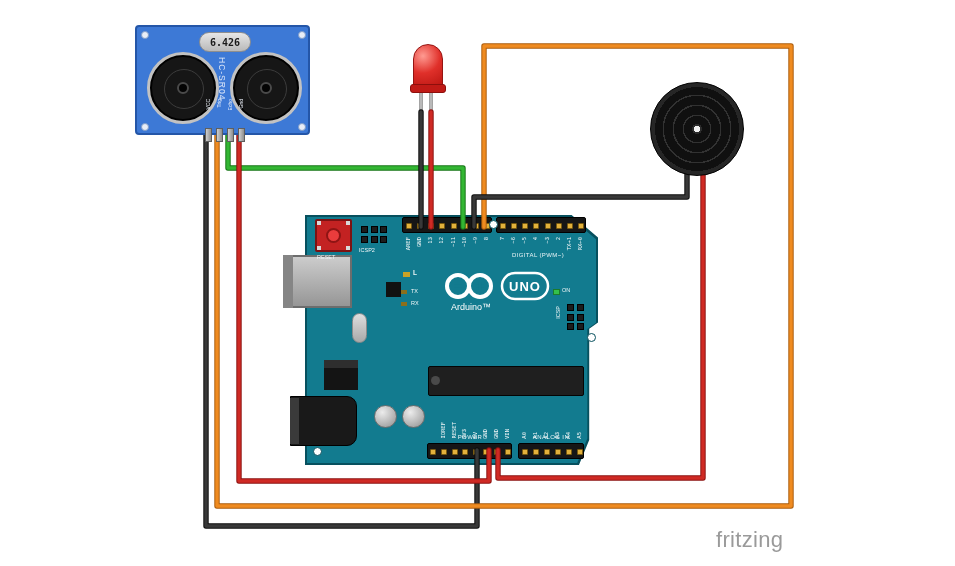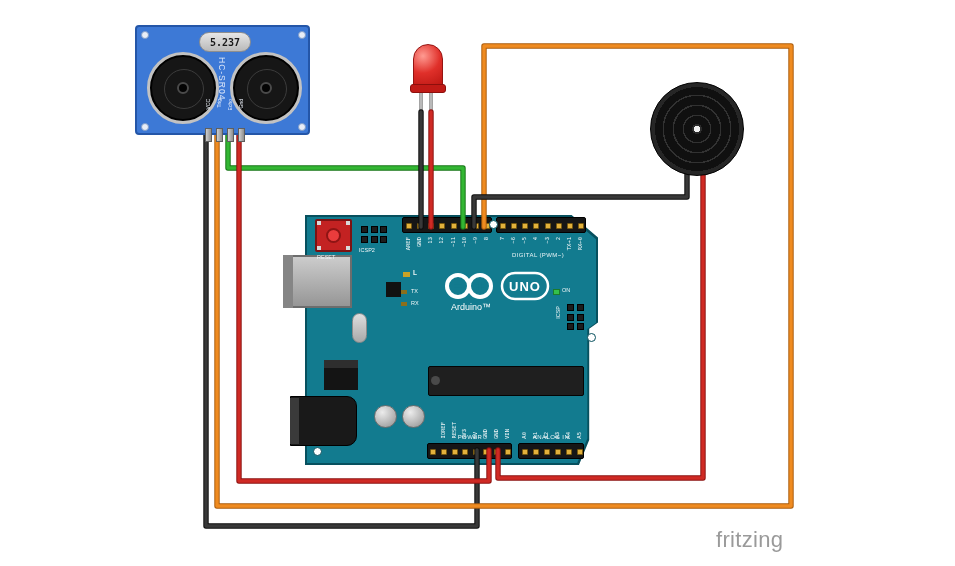--- a/index.html
+++ b/index.html
@@ -297,21 +297,21 @@
 
     <div class="transducer" style="left:10px;top:25px;">
       <div class="transducer-ring"></div>
       <div class="transducer-hole"></div>
     </div>
     <div class="transducer" style="left:93px;top:25px;">
       <div class="transducer-ring"></div>
       <div class="transducer-hole"></div>
     </div>
 
-    <div class="sensor-crystal">5.237</div>
+    <div class="sensor-crystal">6.426</div>
     <div class="sensor-vlabel">HC-SR04</div>
 
     <div id="sensor-pins">
         <div class="spin" style="left: 2.5px;"></div>
         <div class="spin-label" style="left: 3.5px;">VCC</div>
         <div class="spin" style="left: 13.5px;"></div>
         <div class="spin-label" style="left: 14.5px;">Trig</div>
         <div class="spin" style="left: 24.5px;"></div>
         <div class="spin-label" style="left: 25.5px;">Echo</div>
         <div class="spin" style="left: 35.5px;"></div>

